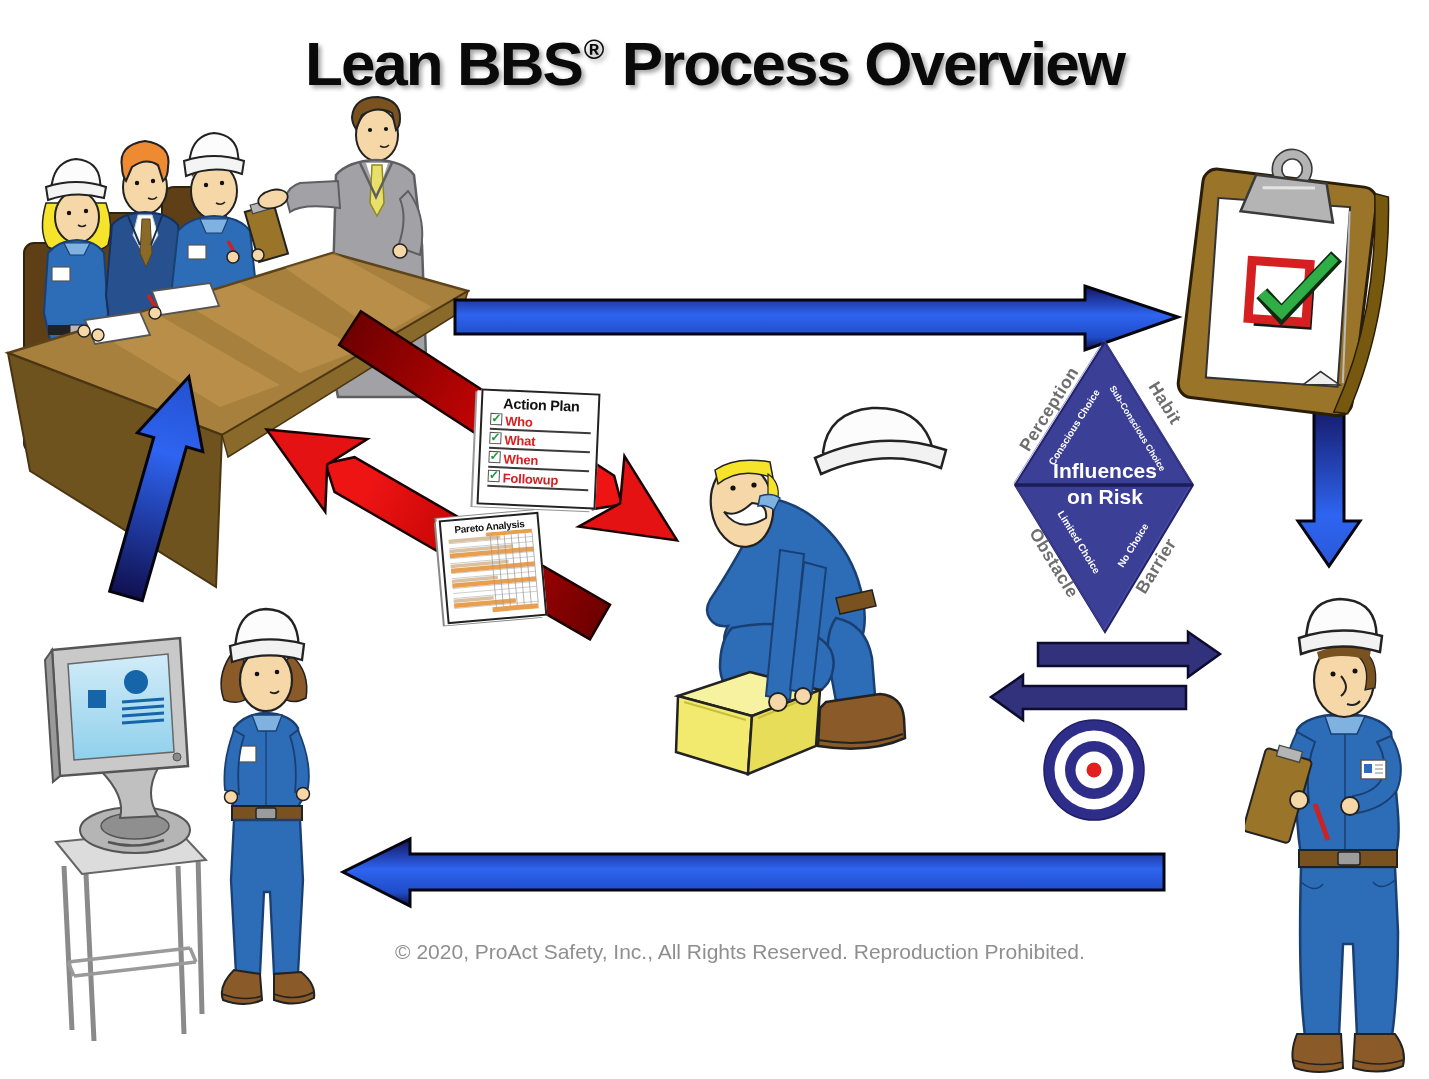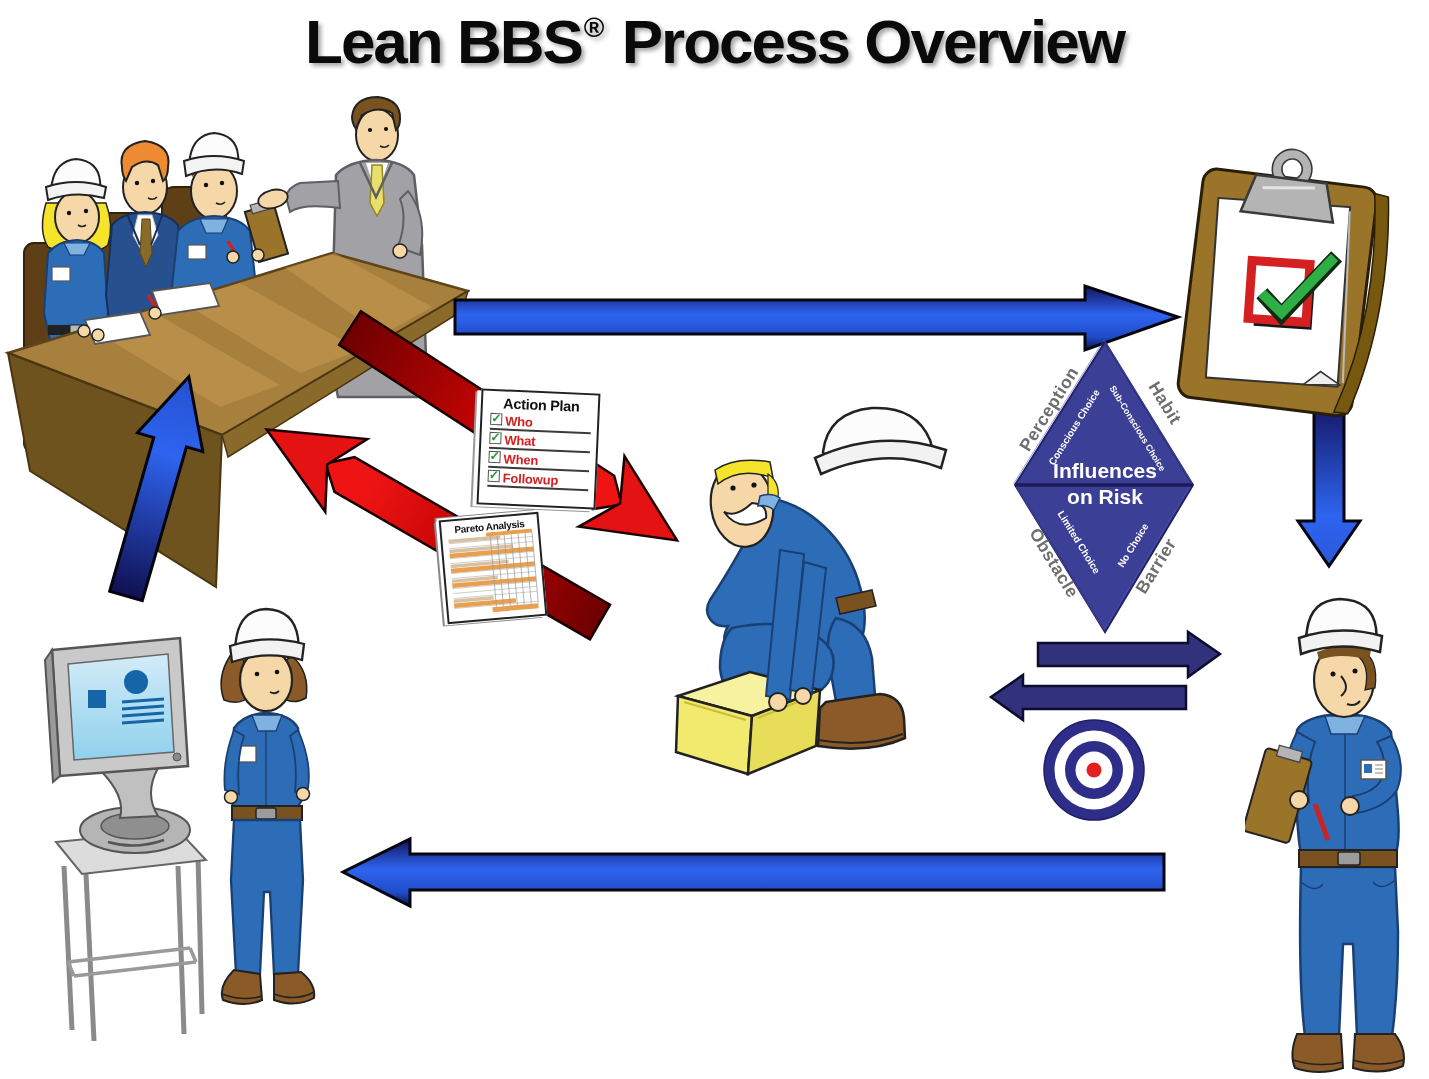--- a/index.html
+++ b/index.html
@@ -1,20 +1,20 @@
 <!DOCTYPE html>
 <html><head>
 <meta charset="utf-8">
 <style>
   html,body{margin:0;padding:0;background:#fff;}
   body{width:1429px;height:1079px;position:relative;overflow:hidden;
        font-family:"Liberation Sans", sans-serif;}
   .abs{position:absolute;}
   
-  #title{top:6px;left:0;width:100%;text-align:center;font-weight:700;
+  #title{top:28px;left:0;width:100%;text-align:center;font-weight:700;
          font-size:62px;letter-spacing:-2px;color:#0a0a0a;
          text-shadow:3px 3px 4px rgba(0,0,0,.35);white-space:nowrap;}
   #title .reg{font-size:28px;position:relative;top:-26px;letter-spacing:0;margin:0 2px;}
   
   #action-plan{left:479px;top:391px;width:119px;height:116px;background:#fff;
       border:2px solid #222;transform:rotate(2.5deg);box-shadow:-4px 2px 0 #fdfdfd,-6px 3px 0 #999;
       padding:4px 6px 2px 8px;box-sizing:border-box;}
   #action-plan .ttl{font-size:14.5px;font-weight:800;color:#111;text-align:center;letter-spacing:-.3px;}
   .ap-row{display:flex;align-items:center;gap:3px;margin-top:2px;border-bottom:2px solid #3a3a3a;
       padding-bottom:0px;}
@@ -415,13 +415,14 @@
   <path d="M34,220 L100,220 L103,280 L98,374 L74,374 L70,292 L64,292 L60,374 L36,374 L31,280 Z" fill="#2d6db8" stroke="#1a3f73" stroke-width="2.3"></path>
   <path d="M34,370 Q18,386 23,400 Q44,408 62,400 L60,374 Z" fill="#8a5a28" stroke="#222" stroke-width="2"></path>
   <path d="M74,374 L74,400 Q96,408 114,398 Q116,384 101,372 Z" fill="#8a5a28" stroke="#222" stroke-width="2"></path>
   <path d="M22,394 Q44,402 62,396 M74,394 Q96,402 114,392" stroke="#222" stroke-width="1.5" fill="none"></path>
 </svg>
 </div>
 
 <h1 id="title" class="abs" style="margin:0;"><span>Lean BBS</span><span class="reg">®</span> <span>Process Overview</span></h1>
 
 <div id="copyright" class="abs">
+  <div>© 2020, ProAct Safety, Inc., All Rights Reserved. Reproduction Prohibited.</div>
 </div>
 
 </body></html>

